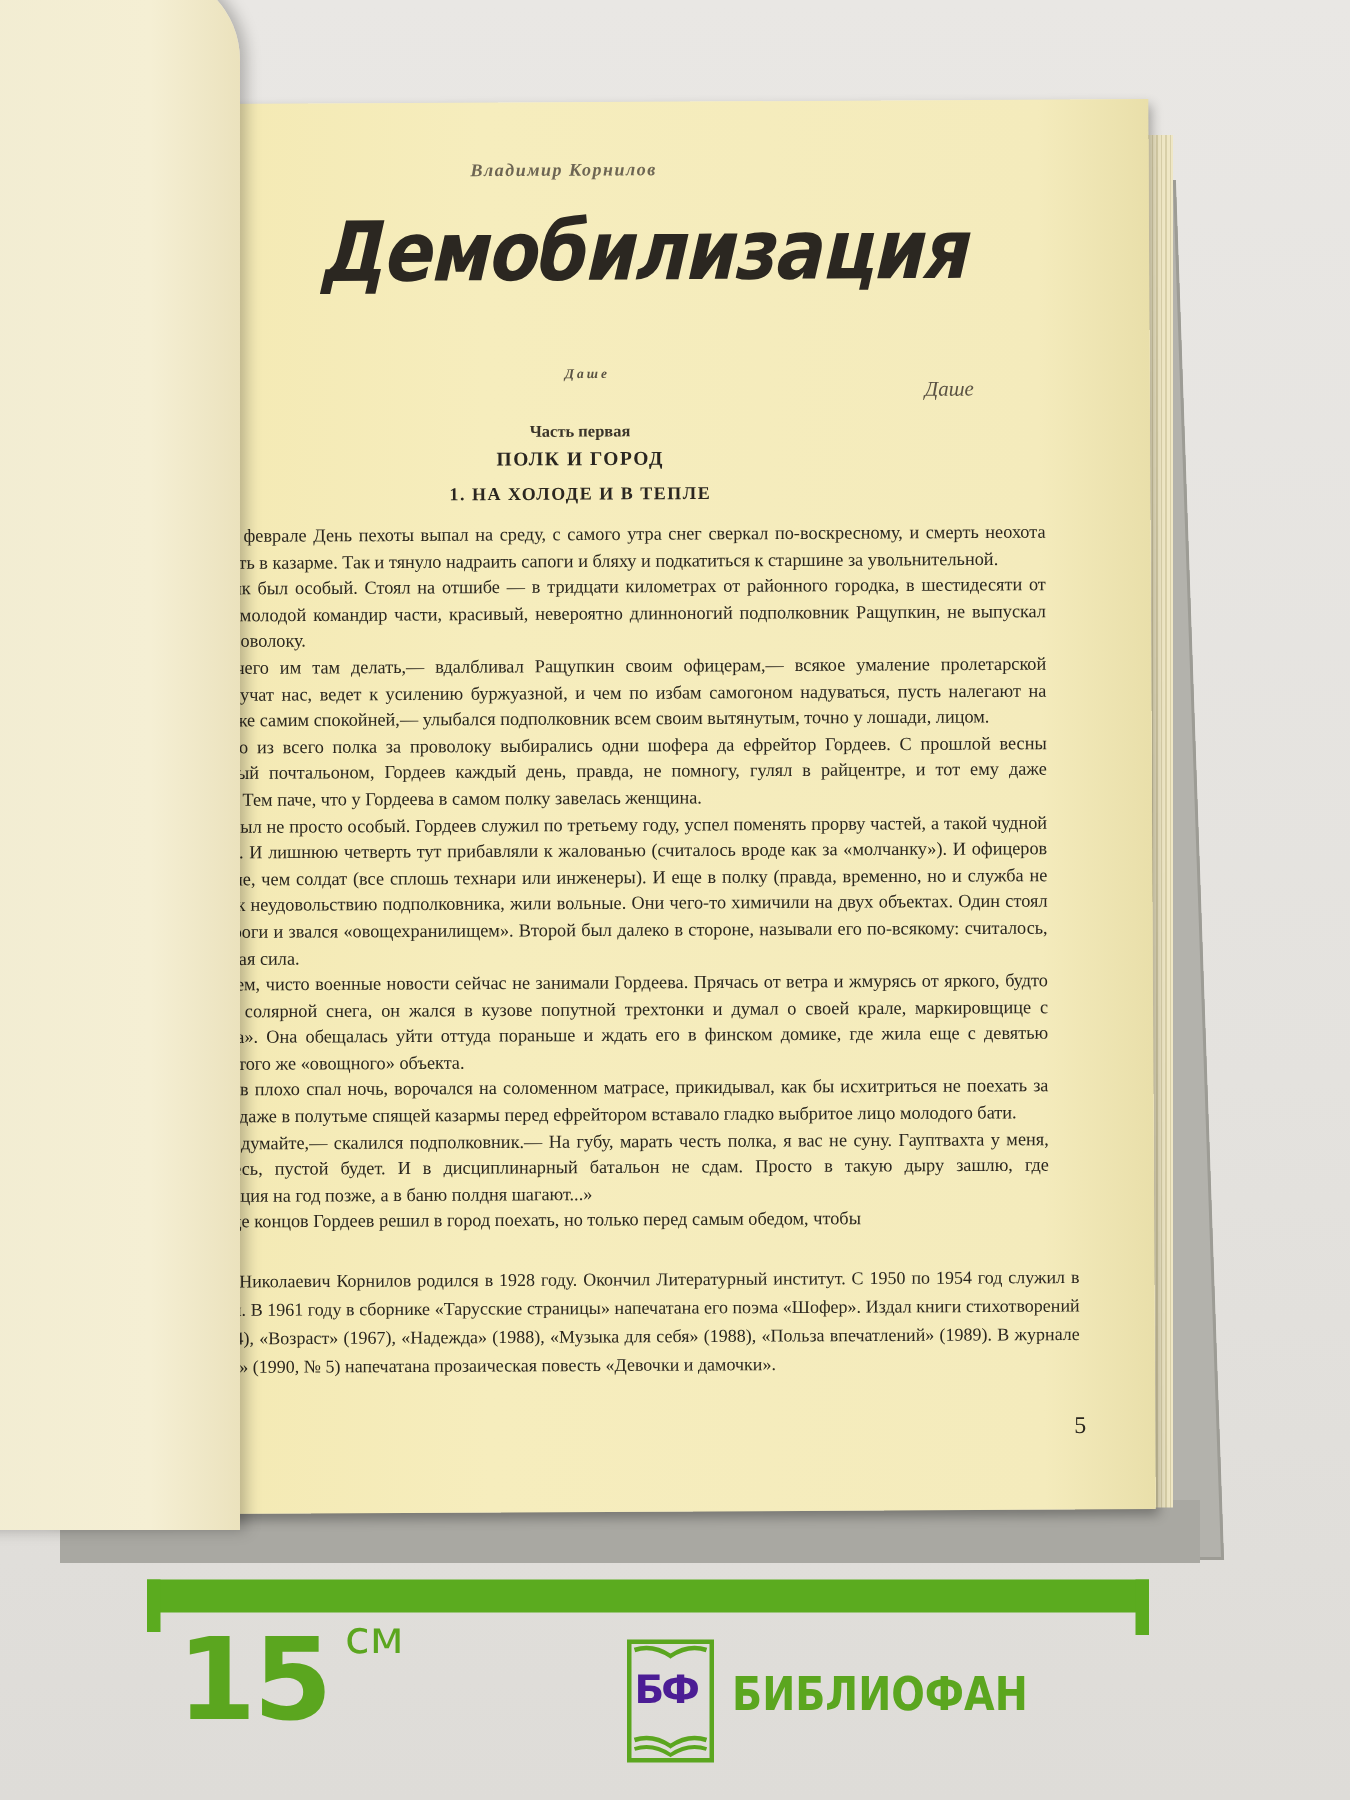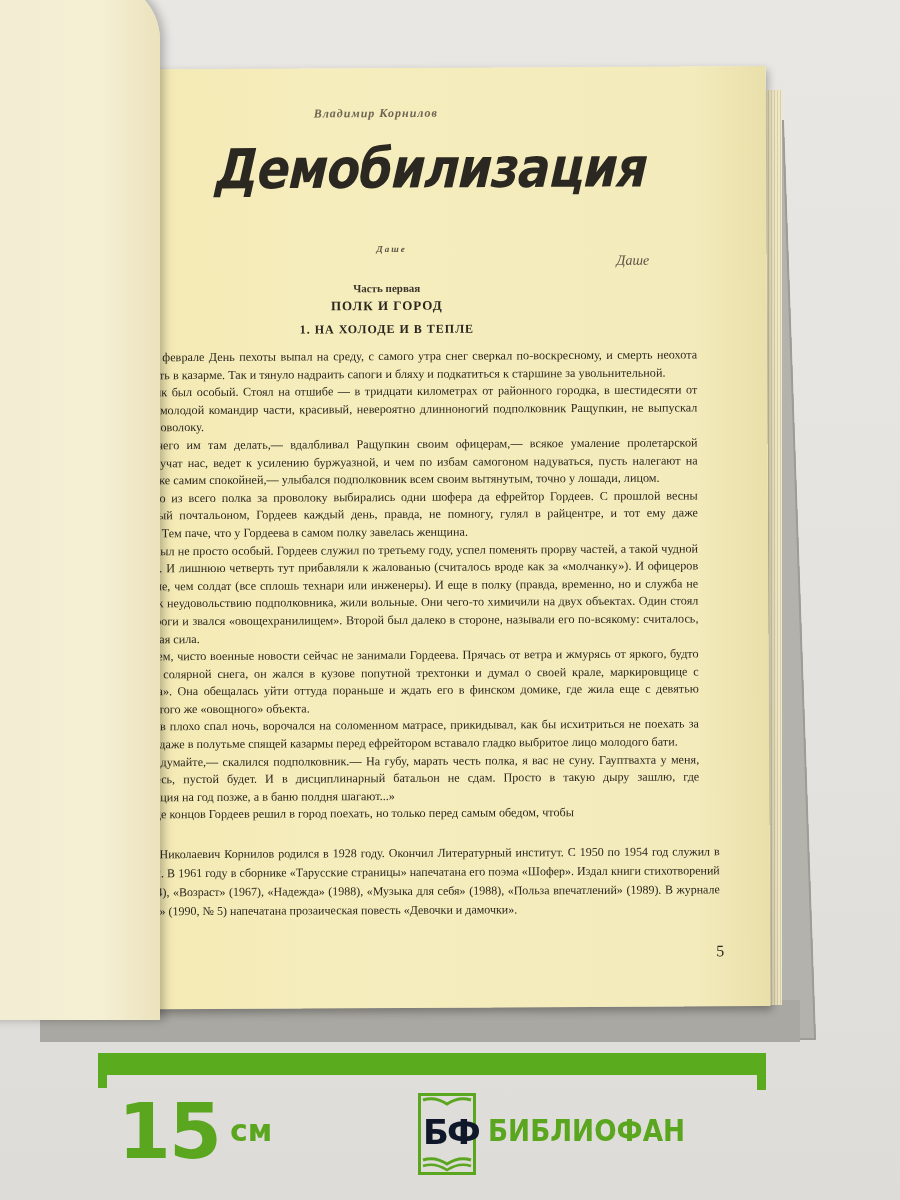--- a/index.html
+++ b/index.html
@@ -33,25 +33,25 @@
     text-align:justify;color:#2b271f;}
   .body-text p{margin:0;text-indent:26px;}
   .footnote-rule{position:absolute;top:762px;left:40px;width:70px;border-top:1px solid #333;}
   .footnote{position:absolute;top:776px;left:40px;width:650px;font-size:12px;line-height:19px;text-align:justify;color:#2b271f;}
   .footnote p{margin:0;text-indent:34px;}
   .page-number{position:absolute;top:876px;left:686px;font-size:16px;color:#2b271f;}
   .ruler-bar{position:absolute;left:98px;top:1053px;width:668px;height:22px;background:#5bab1f;z-index:4;}
   .ruler-tick-l{position:absolute;left:98px;top:1053px;width:9px;height:35px;background:#5bab1f;z-index:4;}
   .ruler-tick-r{position:absolute;left:757px;top:1053px;width:9px;height:37px;background:#5bab1f;z-index:4;}
   .size-num{position:absolute;left:118px;top:1082px;font-family:"DejaVu Sans",sans-serif;font-weight:bold;
-    font-size:76px;color:#5ba61f;letter-spacing:-2px;z-index:4;line-height:1;margin-top:12px;}
-  .size-unit{position:absolute;left:230px;top:1075px;font-family:"DejaVu Sans",sans-serif;font-weight:bold;
-    font-size:30px;color:#5ba61f;z-index:4;margin-top:38px;}
+    font-size:76px;color:#5ba61f;letter-spacing:-2px;z-index:4;line-height:1;}
+  .size-unit{position:absolute;left:230px;top:1075px;font-family:"DejaVu Sans",sans-serif;font-weight:normal;
+    font-size:30px;color:#5ba61f;z-index:4;}
   .logo-box{position:absolute;left:418px;top:1093px;width:58px;height:82px;border:3px solid #5ba61f;z-index:4;box-sizing:border-box;}
-  .logo-bf{position:absolute;left:423px;top:1112px;font-family:"DejaVu Sans",sans-serif;font-weight:bold;font-size:34px;color:#0f172a;z-index:5;letter-spacing:-2px;text-align:center;}
+  .logo-bf{position:absolute;left:423px;top:1112px;font-family:"DejaVu Sans",sans-serif;font-weight:bold;font-size:26px;color:#4c1d95;z-index:5;letter-spacing:-2px;text-align:center;}
   .logo-book{position:absolute;left:419px;top:1094px;width:56px;height:80px;z-index:5;}
   .brand{position:absolute;left:488px;top:1112px;font-family:"DejaVu Sans",sans-serif;font-weight:bold;font-size:31px;color:#5ba61f;z-index:4;transform:scaleX(0.85);transform-origin:left;}
 </style>
 </head>
 <body>
 
 <div class="cover"></div>
 <div class="cover-bottom"></div>
 <div class="page-edge"></div>
 <div class="left-page"></div>

